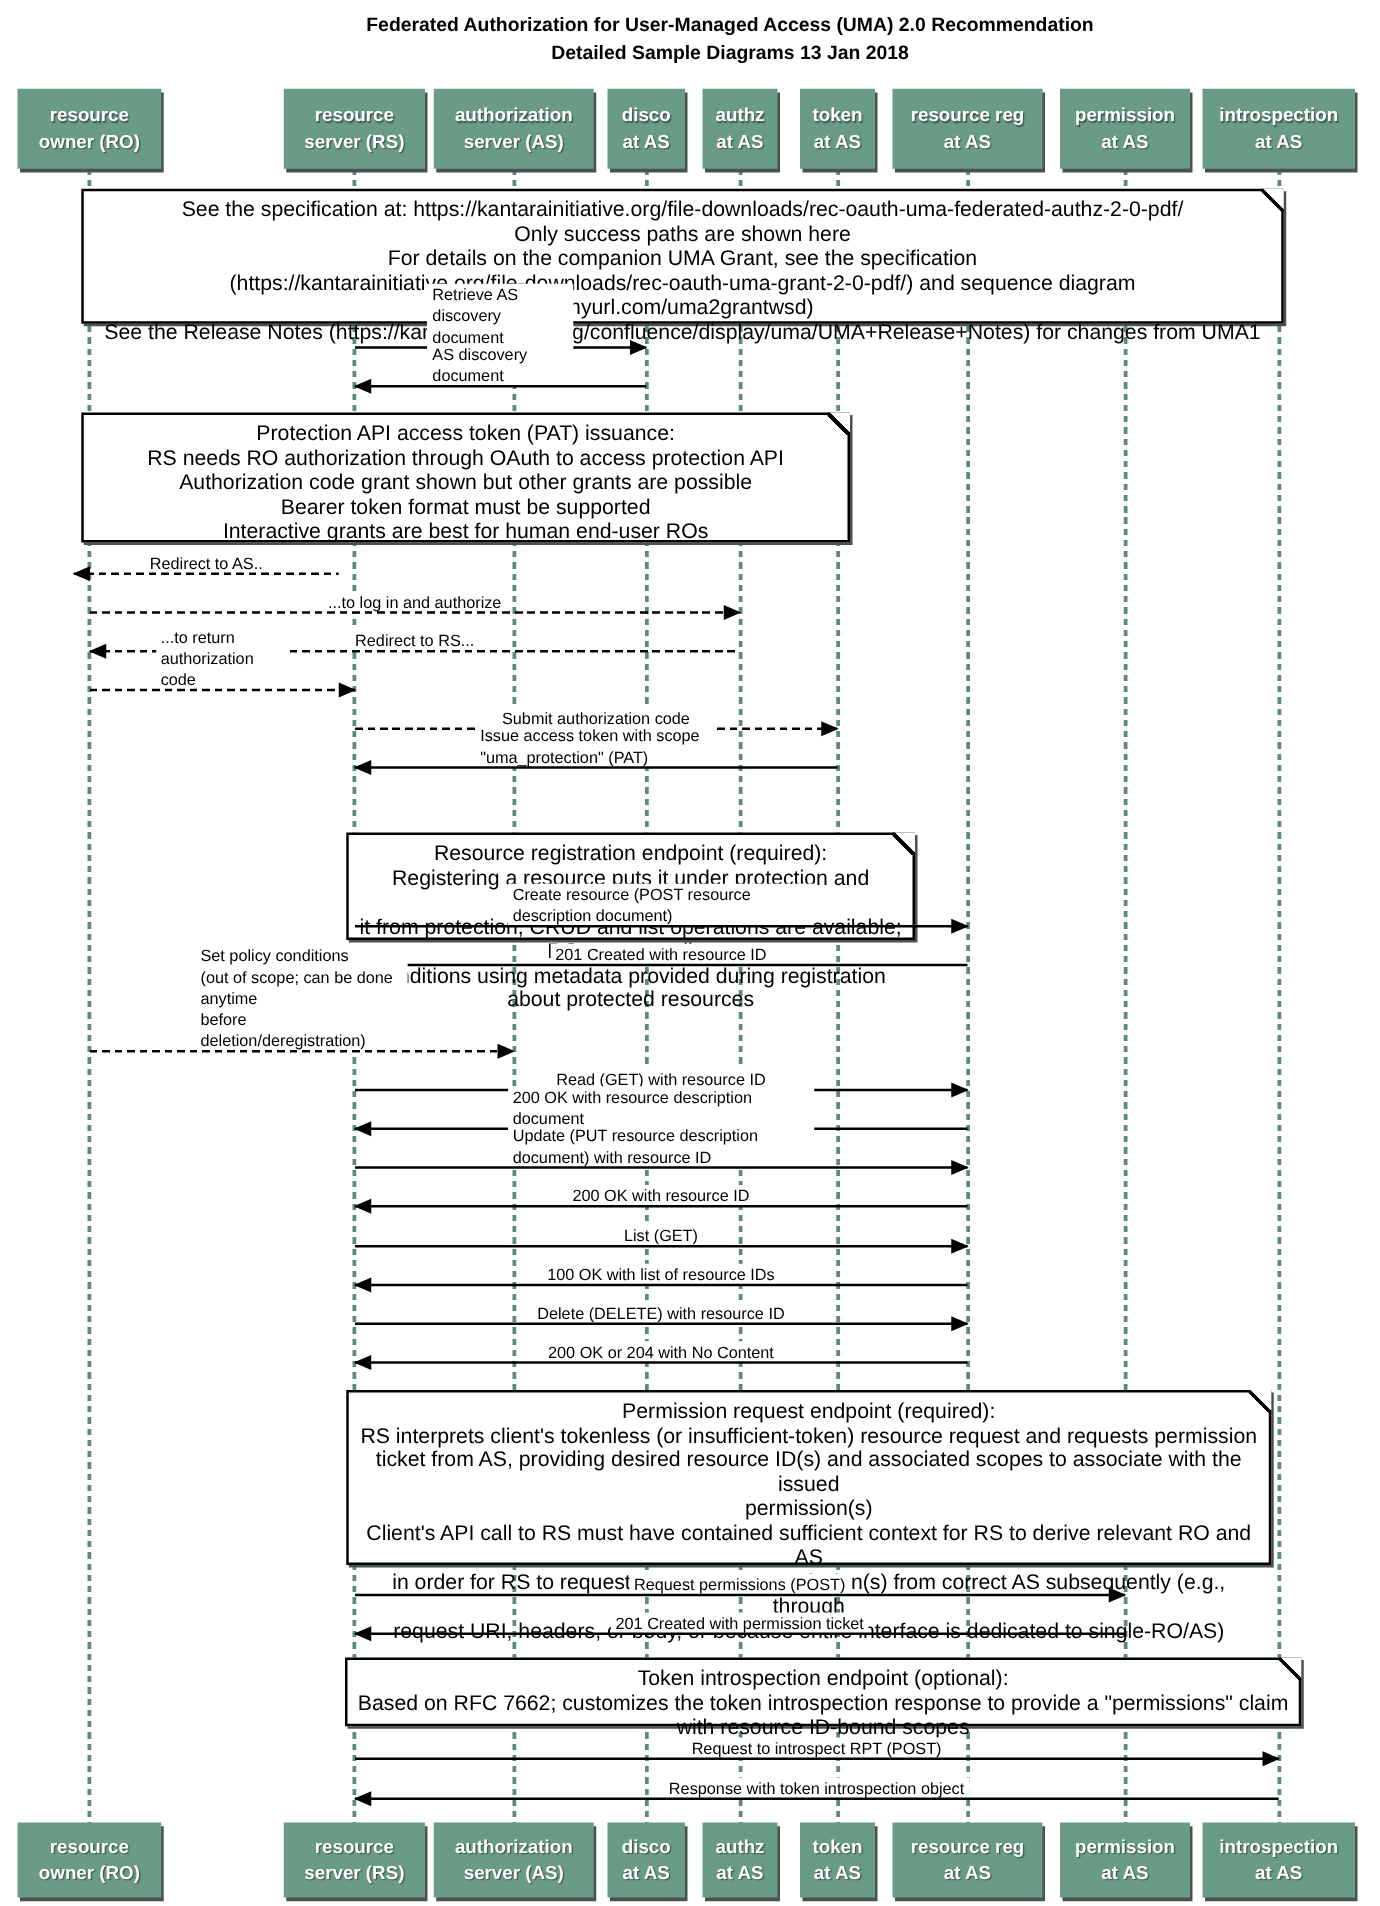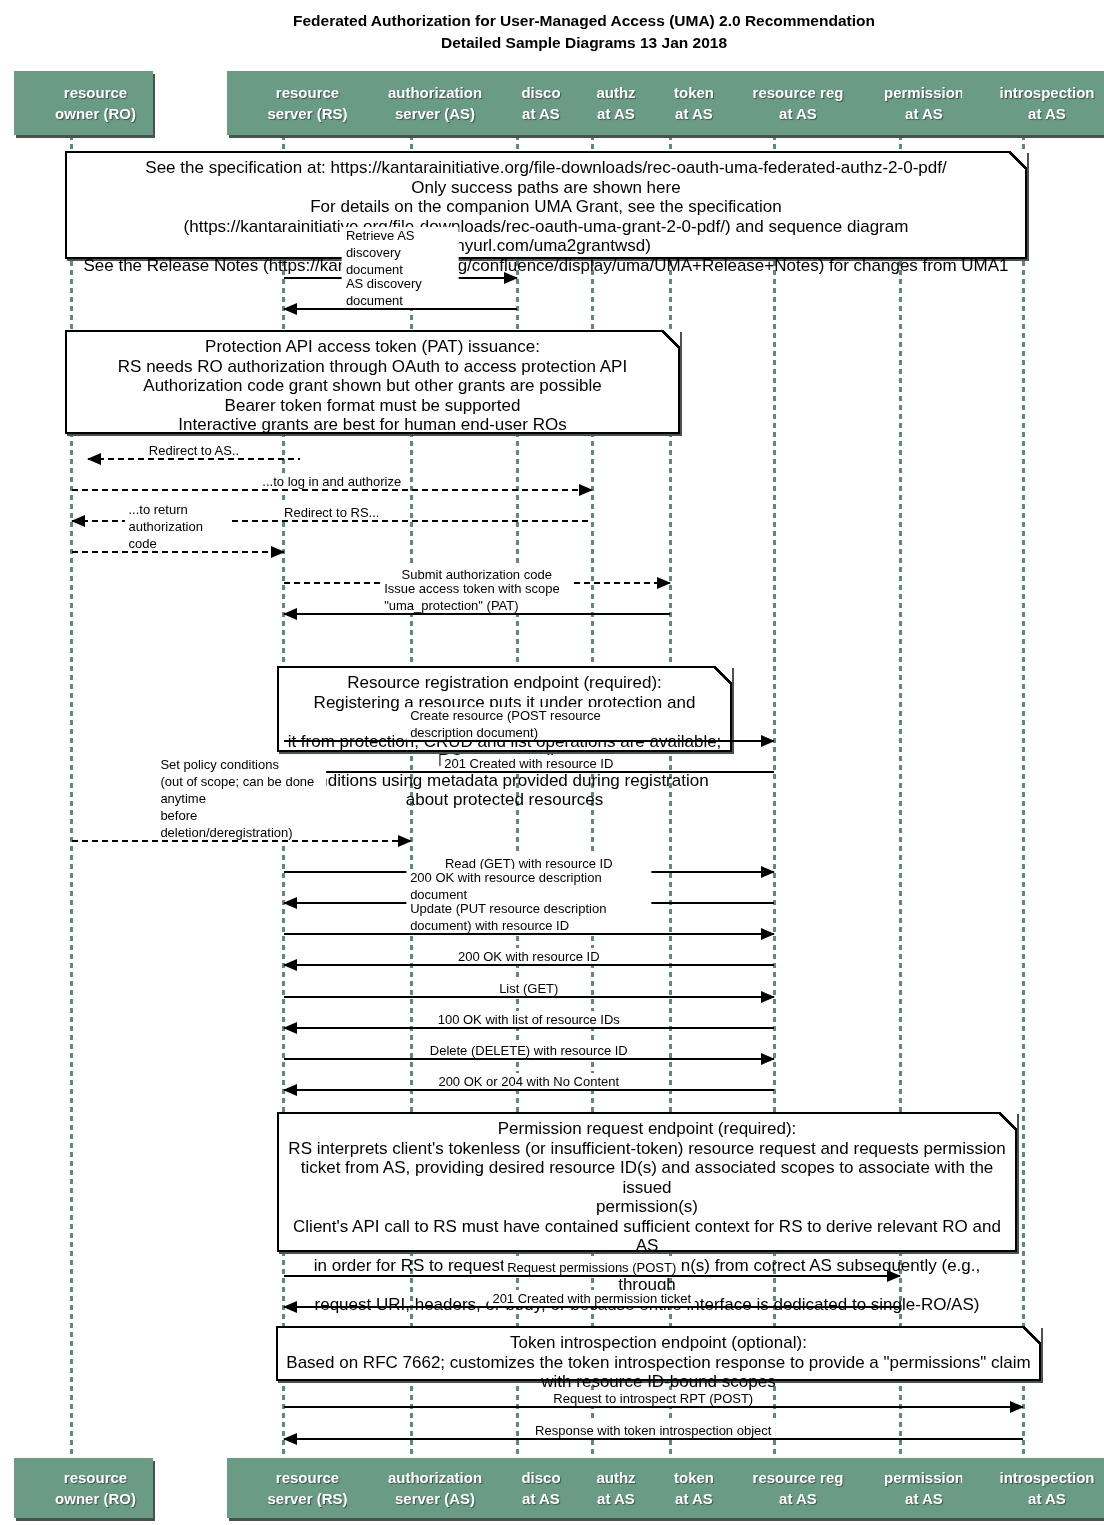--- a/index.html
+++ b/index.html
@@ -11,21 +11,21 @@
   #title1{top:12px;}
   #title2{top:34px;}
   .lifeline{
     position:absolute;width:3px;
     background:repeating-linear-gradient(to bottom, var(--lifeline) 0 5px, transparent 5px 9px);
   }
   .pbox{
     position:absolute;background:var(--participant_fill);color:var(--participant_text);
     font-weight:bold;font-size:15px;line-height:21px;text-align:center;white-space:pre-line;
     display:flex;align-items:center;justify-content:center;
-    box-shadow:2px 3px 0 var(--shadow);text-shadow:1px 1px 1px rgba(0,0,0,0.45);padding-left:24px;
+    box-shadow:2px 3px 0 var(--shadow);text-shadow:1px 1px 1px rgba(0,0,0,0.45);
   }
   .note{
     position:absolute;background:var(--note_bg);border:2px solid var(--line);
     box-sizing:border-box;box-shadow:2px 2px 0 var(--shadow);
   }
   .note::after{
     content:"";position:absolute;top:-2px;right:-2px;width:18px;height:18px;
     background:linear-gradient(225deg,#fff 0%,#fff 45%,#000 45%,#000 57%,rgba(0,0,0,0) 57%);
   }
   .note-text{
@@ -132,21 +132,21 @@
     <div class="msg" style="left: 283.5px; top: 257px; width: 233.5px; height: 26px;">
       <div class="msg-label">Retrieve AS discovery document</div>
       <div class="msg-line solid"></div>
       <div class="head head-right"></div>
     </div>
     <div class="msg" style="left: 283.5px; top: 288px; width: 233.5px; height: 26px;">
       <div class="msg-label">AS discovery document</div>
       <div class="msg-line solid"></div>
       <div class="head head-left"></div>
     </div>
-    <div class="msg" style="left: 88px; top: 438px; width: 212px; height: 26px;">
+    <div class="msg" style="left: 59px; top: 438px; width: 212px; height: 26px;">
       <div class="msg-label">Redirect to AS..</div>
       <div class="msg-line dashed"></div>
       <div class="head head-left"></div>
     </div>
     <div class="msg" style="left: 71.5px; top: 469px; width: 520.5px; height: 26px;">
       <div class="msg-label">...to log in and authorize</div>
       <div class="msg-line dashed"></div>
       <div class="head head-right"></div>
     </div>
     <div class="msg" style="left: 71.5px; top: 500px; width: 520.5px; height: 26px;">

